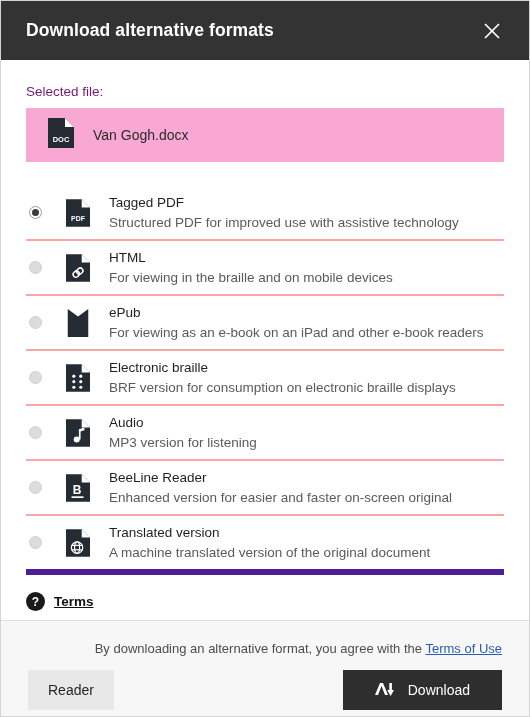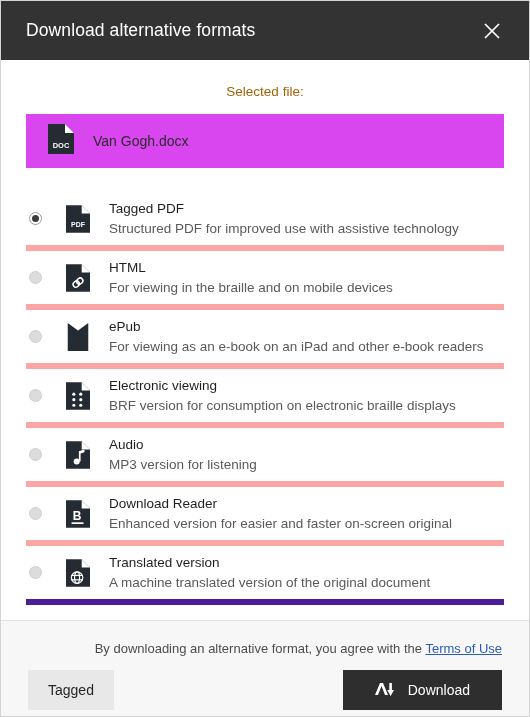--- a/index.html
+++ b/index.html
@@ -28,20 +28,21 @@
   
   .dialog-header {
     height: 59px;
     background: #333333;
     display: flex;
     align-items: center;
     justify-content: space-between;
     padding: 0 24px 0 25px;
     box-sizing: border-box;
     flex: 0 0 auto;
+    font-weight: bold;
   }
   .dialog-title {
     color: #ffffff;
     font-size: 17.5px;
     letter-spacing: 0.1px;
   }
   .close-btn {
     width: 26px;
     height: 26px;
     display: flex;
@@ -57,48 +58,47 @@
   
   .dialog-body {
     flex: 1 1 auto;
     padding: 0 25px;
     box-sizing: border-box;
     background: #ffffff;
     overflow: hidden;
   }
   .selected-label {
     font-size: 13.5px;
-    color: #a16207;
+    color: #701a75;
     margin-top: 24px;
-    margin-bottom: 15px;
-    text-align: center;
+    margin-bottom: 9px;
   }
   .file-card {
-    background: #d946ef;
+    background: #f9a8d4;
     height: 54px;
     display: flex;
     align-items: center;
     padding-left: 22px;
     box-sizing: border-box;
   }
   .file-card .file-name {
     font-size: 14px;
     color: #2b2b2b;
     margin-left: 19px;
   }
 
   
   .options {
     margin-top: 24px;
   }
   .option-row {
     display: flex;
     align-items: center;
     height: 53px;
-    border-bottom: 6px solid #fca5a5;
+    border-bottom: 2px solid #fca5a5;
     cursor: pointer;
   }
   .option-row:first-child { border-top: none; }
   .option-row:last-child { border-bottom: 6px solid #4c1d95; }
 
   .radio {
     width: 13px;
     height: 13px;
     border-radius: 50%;
     flex: 0 0 auto;
@@ -307,21 +307,21 @@
               <circle cx="8.5" cy="13" r="1.7"></circle>
                 <circle cx="16" cy="13" r="1.7"></circle>
               <circle cx="8.5" cy="19" r="1.7"></circle>
                 <circle cx="16" cy="19" r="1.7"></circle>
               <circle cx="8.5" cy="25" r="1.7"></circle>
                 <circle cx="16" cy="25" r="1.7"></circle>
             </g>
           </svg>
         </span>
         <span class="opt-text">
-          <div class="opt-title">Electronic viewing</div>
+          <div class="opt-title">Electronic braille</div>
           <div class="opt-desc">BRF version for consumption on electronic braille displays</div>
         </span>
       </div>
 
       <div class="option-row">
         <span class="radio"></span>
         <span class="opt-icon">
           <svg width="24" height="28" viewBox="0 0 26 30" aria-hidden="true">
             <path d="M0 0 H17 L26 9 V30 H0 Z" fill="#252b33"></path>
             <path d="M17 0 L26 9 H17 Z" fill="#ffffff"></path>
@@ -342,21 +342,21 @@
         <span class="radio"></span>
         <span class="opt-icon">
           <svg width="24" height="28" viewBox="0 0 26 30" aria-hidden="true">
             <path d="M0 0 H17 L26 9 V30 H0 Z" fill="#252b33"></path>
             <path d="M17 0 L26 9 H17 Z" fill="#ffffff"></path>
             <text x="12" y="22" font-family="Liberation Sans, sans-serif" font-size="13" font-weight="bold" fill="#ffffff" text-anchor="middle">B</text>
             <rect x="6" y="24" width="13" height="1.8" fill="#ffffff"></rect>
           </svg>
         </span>
         <span class="opt-text">
-          <div class="opt-title">Download Reader</div>
+          <div class="opt-title">BeeLine Reader</div>
           <div class="opt-desc">Enhanced version for easier and faster on-screen original</div>
         </span>
       </div>
 
       <div class="option-row">
         <span class="radio"></span>
         <span class="opt-icon">
           <svg width="24" height="28" viewBox="0 0 26 30" aria-hidden="true">
             <path d="M0 0 H17 L26 9 V30 H0 Z" fill="#252b33"></path>
             <path d="M17 0 L26 9 H17 Z" fill="#ffffff"></path>
@@ -386,21 +386,21 @@
       <span class="help-link">Terms</span>
     </div>
 
   </div>
 
   <div class="dialog-footer">
     <div class="terms">
       <span>By downloading an alternative format, you agree with the </span><a>Terms of Use</a>
     </div>
     <div class="footer-buttons">
-      <button class="btn-cancel">Tagged</button>
+      <button class="btn-cancel">Reader</button>
       <button class="btn-download">
         <span>
           <svg width="22" height="16" viewBox="0 0 22 16" aria-hidden="true">
             <path d="M0 13 L5 1 L8 1 L13 13 L10 13 L6.5 4 L3 13 Z" fill="#ffffff"></path>
             <rect x="14.3" y="1" width="2.6" height="8" fill="#ffffff"></rect>
             <path d="M12.2 8 L19 8 L15.6 14 Z" fill="#ffffff"></path>
           </svg>
         </span>
         <span>Download</span>
       </button>

